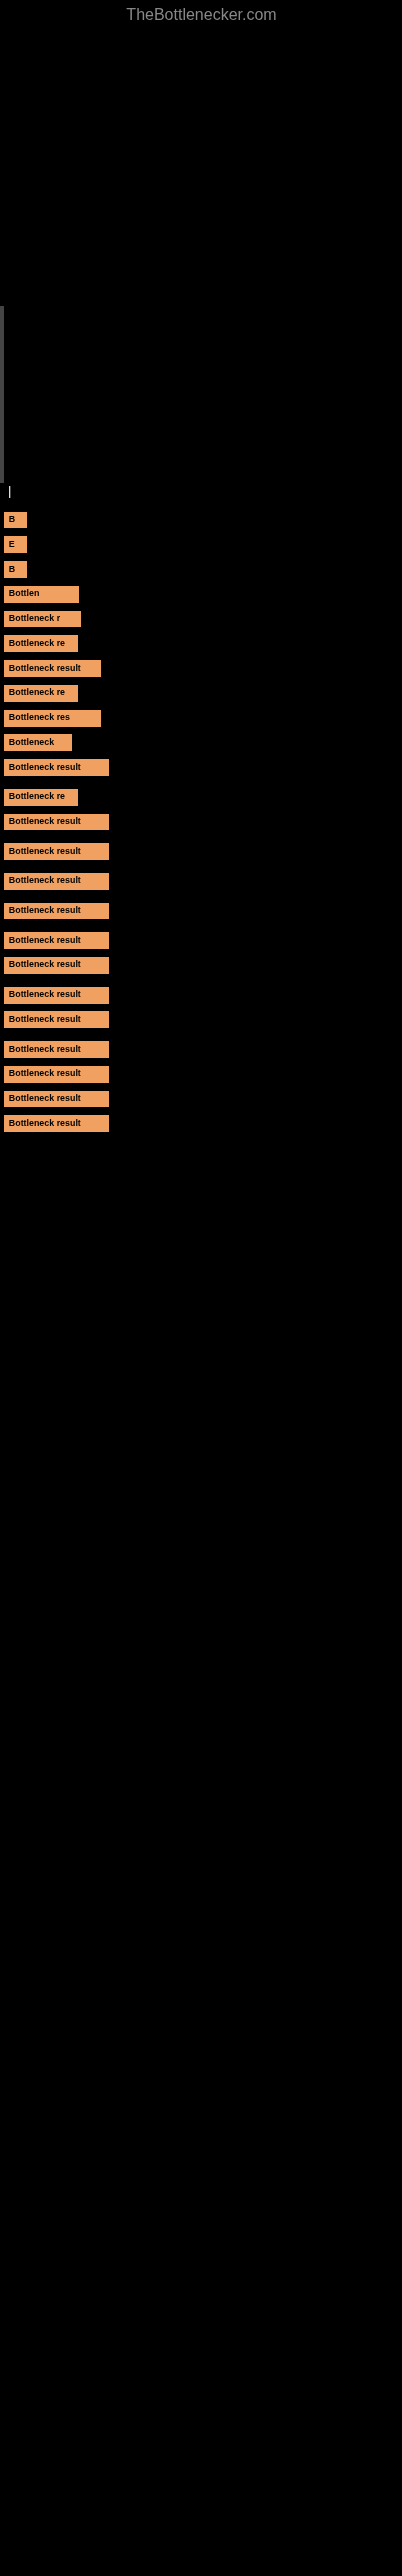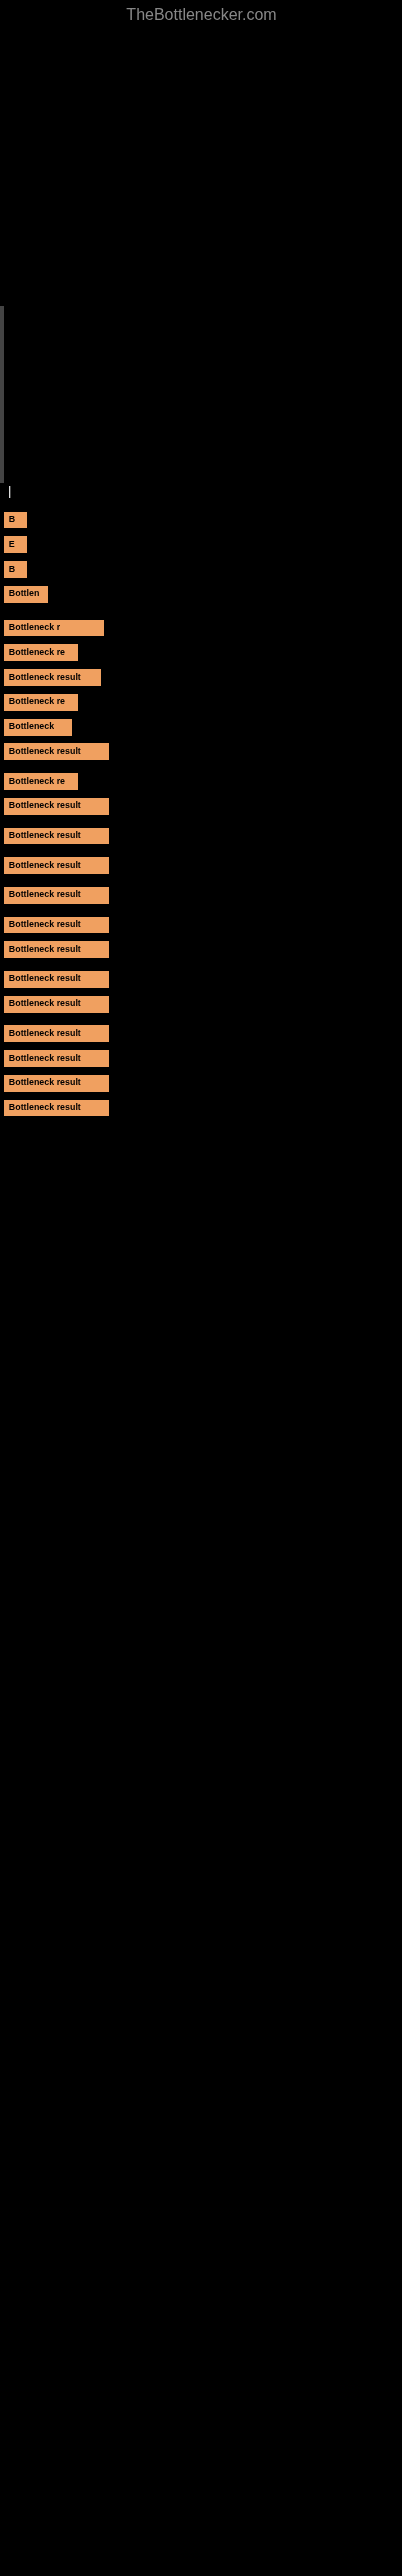--- a/index.html
+++ b/index.html
@@ -70,23 +70,23 @@
       color: #000;
       font-size: 8.9px;
       padding: 2.4px 4.8px;
       font-weight: bold;
       margin-left: 4px;
       cursor: default;
     }
 
     
     .bw-xs  { width: 22.5px; }
-    .bw-sm  { width: 44px; }
+    .bw-sm  { width: 75px; }
     .bw-m   { width: 68px; }
-    .bw-ml  { width: 100px; margin-top: 9px; }
+    .bw-ml  { width: 77px; }
     .bw-l   { width: 74px; }
     .bw-xl  { width: 97px; }
     .bw-xxl { width: 105px; }
 
     .bottleneck-badge span {
       overflow: hidden;
       display: inline-block;
       white-space: nowrap;
     }
 
@@ -107,20 +107,21 @@
 
 <div class="bottleneck-items-area" id="bottleneck-container">
 <div class="bottleneck-item"><div class="bottleneck-badge bw-xs"><span>B</span></div></div>
     <div class="bottleneck-item"><div class="bottleneck-badge bw-xs"><span>E</span></div></div>
     <div class="bottleneck-item"><div class="bottleneck-badge bw-xs"><span>B</span></div></div>
     <div class="bottleneck-item"><div class="bottleneck-badge bw-sm"><span>Bottlen</span></div></div>
     <div class="bottleneck-item"><div class="bottleneck-badge bw-ml"><span>Bottleneck r</span></div></div>
     <div class="bottleneck-item"><div class="bottleneck-badge bw-l"><span>Bottleneck re</span></div></div>
     <div class="bottleneck-item"><div class="bottleneck-badge bw-xl"><span>Bottleneck result</span></div></div>
     <div class="bottleneck-item"><div class="bottleneck-badge bw-l"><span>Bottleneck re</span></div></div>
+    <div class="bottleneck-item"><div class="bottleneck-badge bw-xl"><span>Bottleneck res</span></div></div>
     <div class="bottleneck-item"><div class="bottleneck-badge bw-m"><span>Bottleneck</span></div></div>
     <div class="bottleneck-item row-spacing-extra"><div class="bottleneck-badge bw-xxl"><span>Bottleneck result</span></div></div>
     <div class="bottleneck-item"><div class="bottleneck-badge bw-l"><span>Bottleneck re</span></div></div>
     <div class="bottleneck-item row-spacing-extra"><div class="bottleneck-badge bw-xxl"><span>Bottleneck result</span></div></div>
     <div class="bottleneck-item row-spacing-extra"><div class="bottleneck-badge bw-xxl"><span>Bottleneck result</span></div></div>
     <div class="bottleneck-item row-spacing-extra"><div class="bottleneck-badge bw-xxl"><span>Bottleneck result</span></div></div>
     <div class="bottleneck-item row-spacing-extra"><div class="bottleneck-badge bw-xxl"><span>Bottleneck result</span></div></div>
     <div class="bottleneck-item"><div class="bottleneck-badge bw-xxl"><span>Bottleneck result</span></div></div>
     <div class="bottleneck-item row-spacing-extra"><div class="bottleneck-badge bw-xxl"><span>Bottleneck result</span></div></div>
     <div class="bottleneck-item"><div class="bottleneck-badge bw-xxl"><span>Bottleneck result</span></div></div>

